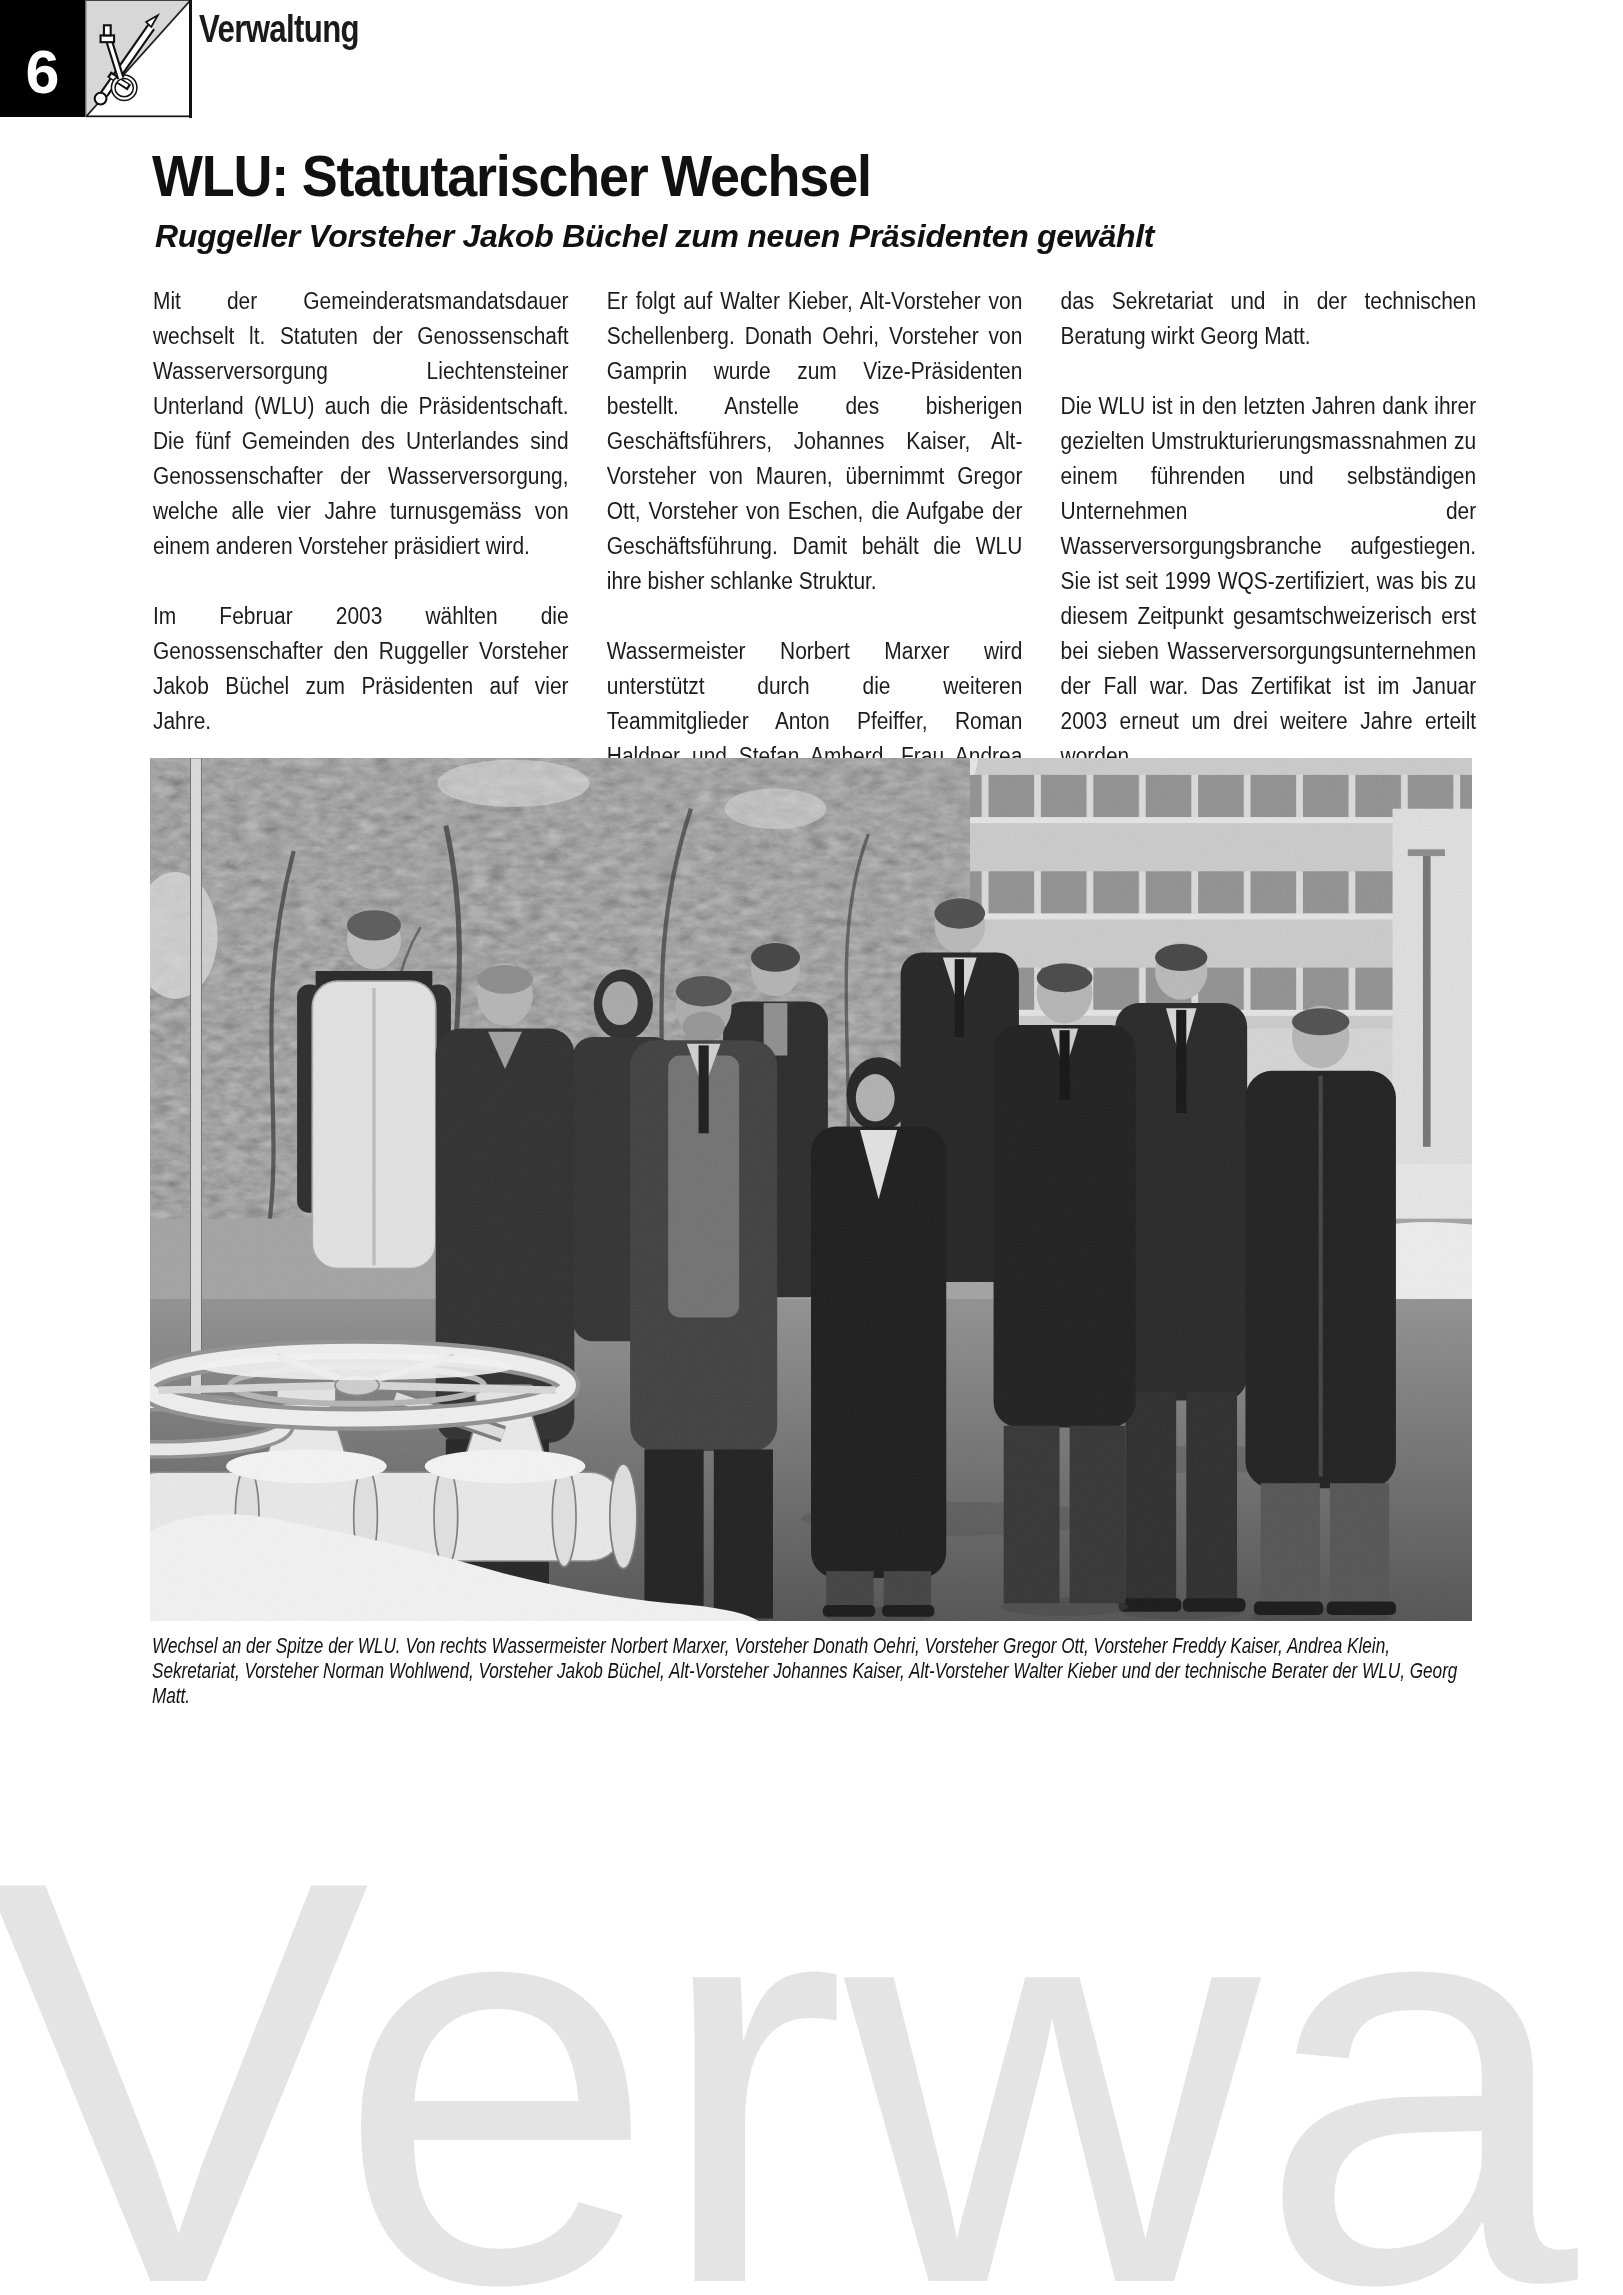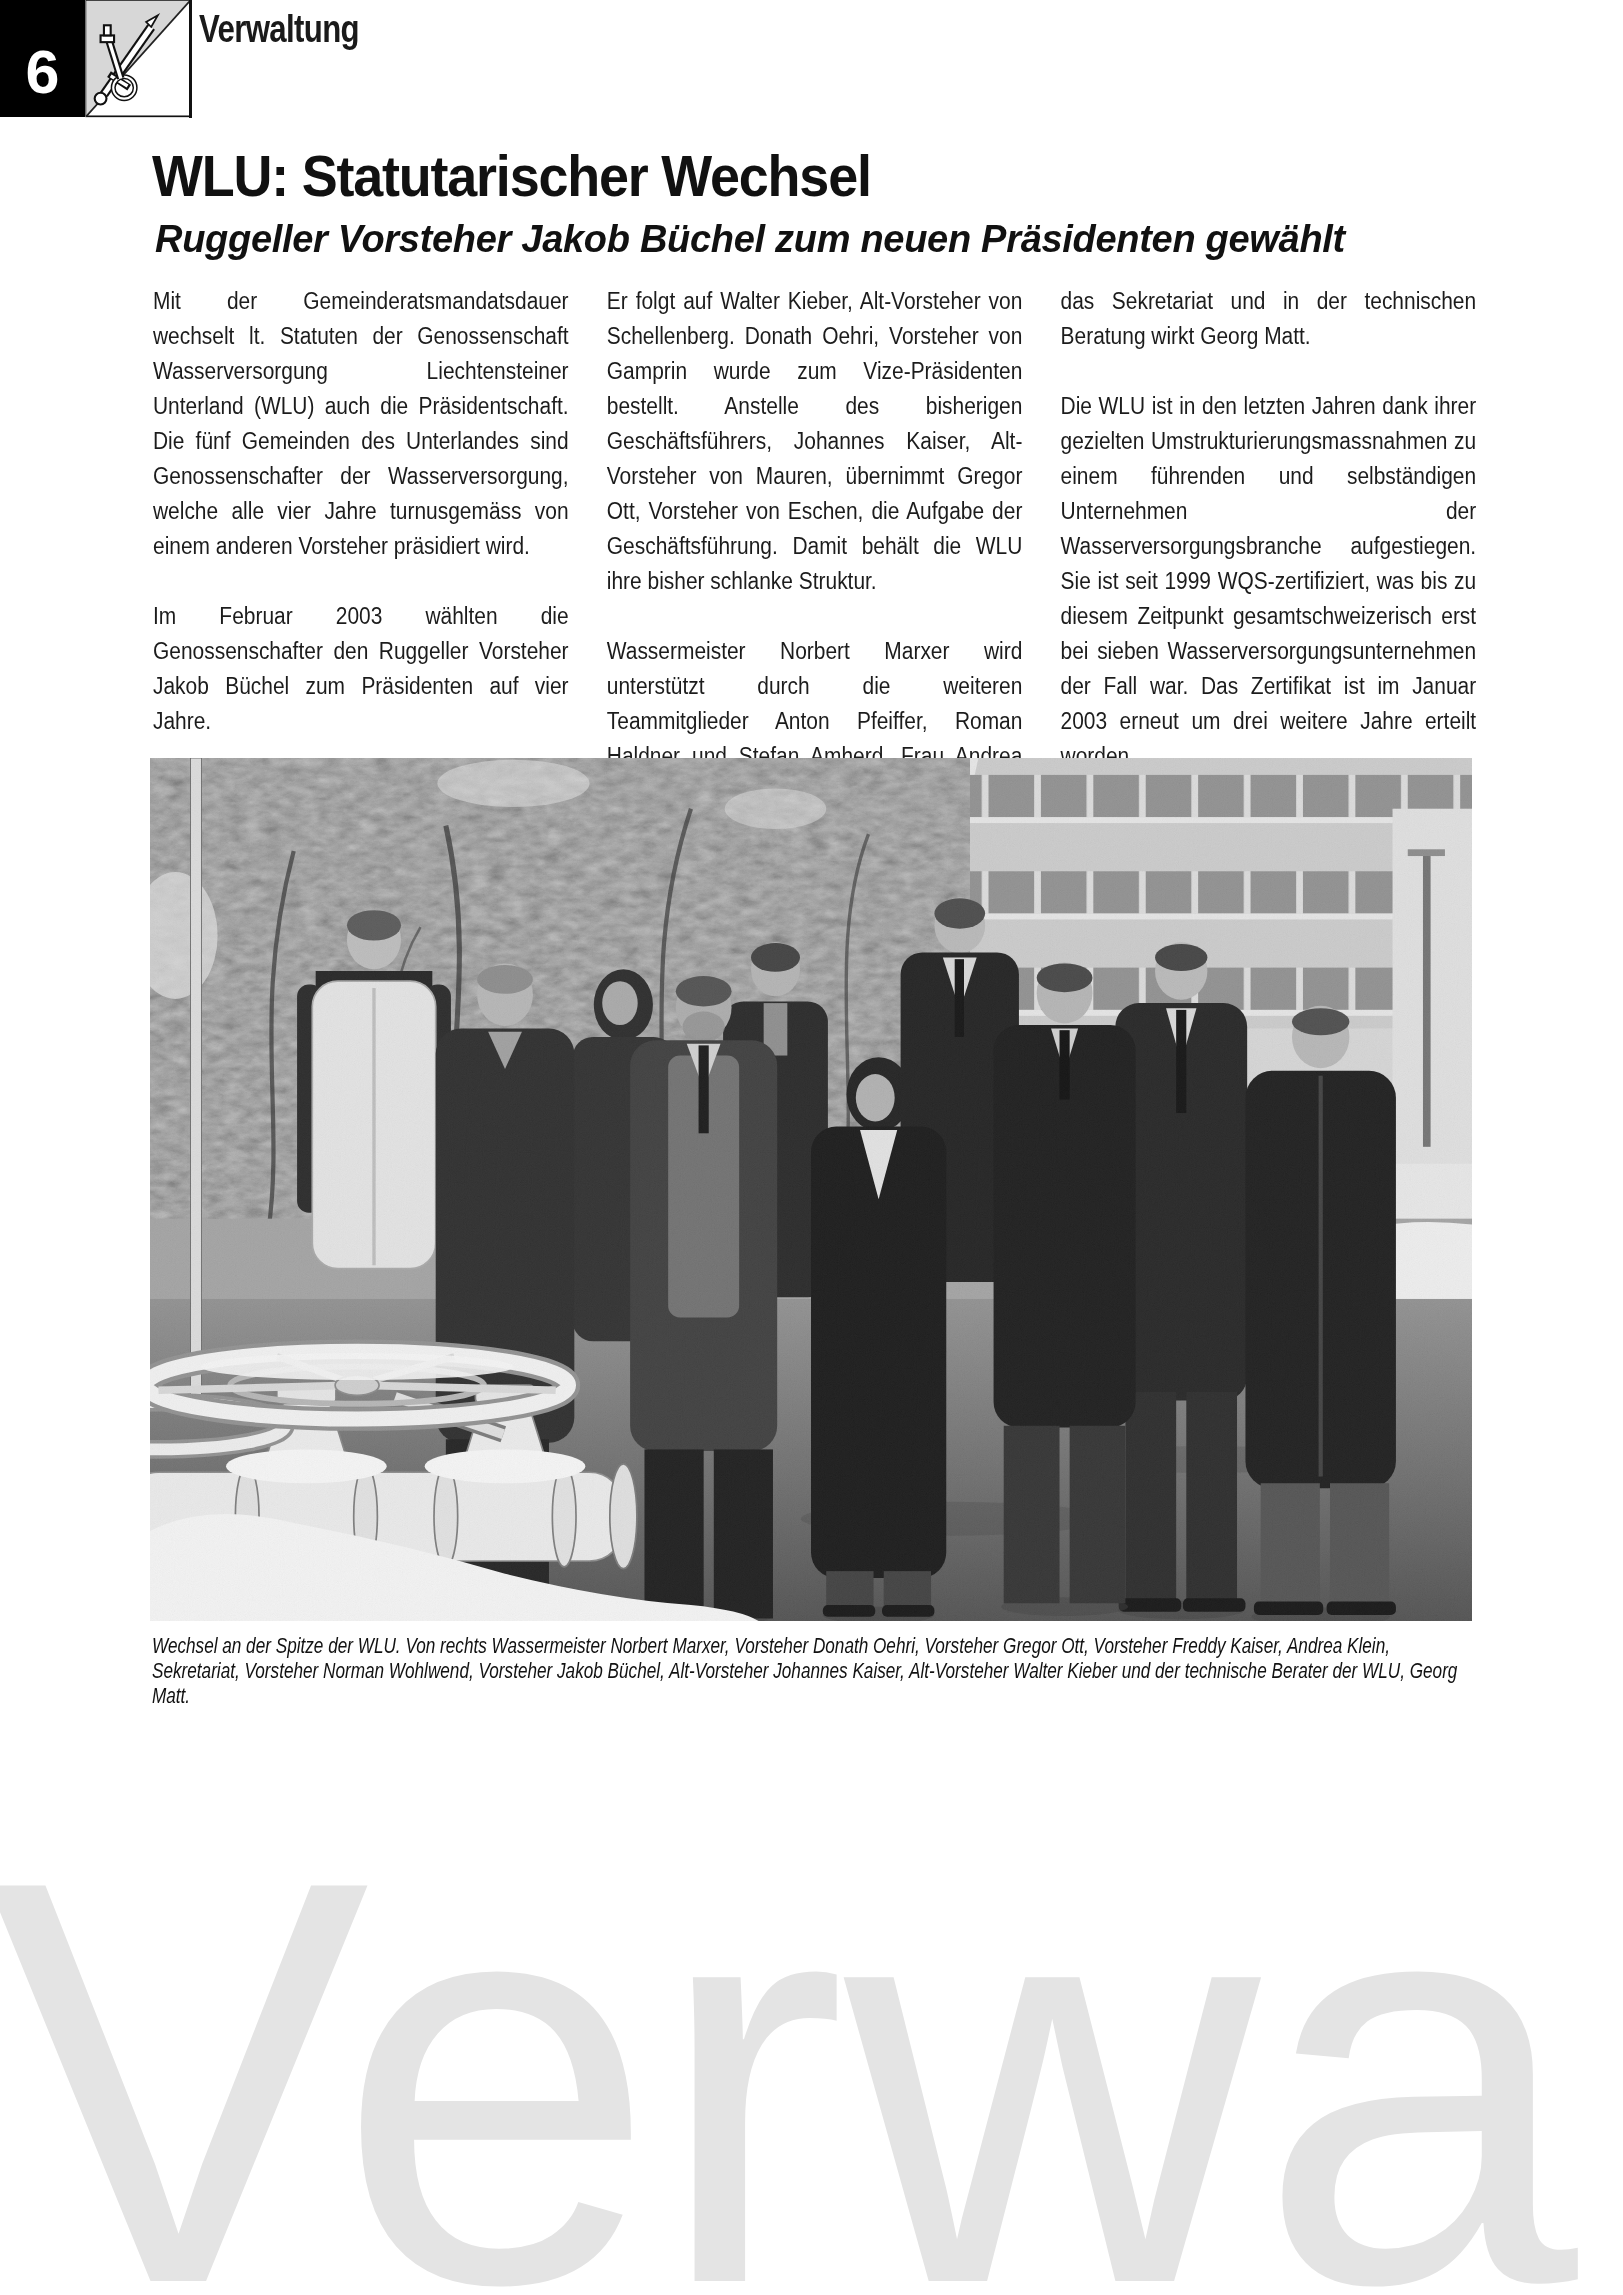--- a/index.html
+++ b/index.html
@@ -11,21 +11,21 @@
         color:#fff;display:flex;align-items:flex-end;justify-content:center;
         font-size:61px;font-weight:bold;padding-bottom:10px;box-sizing:border-box;}
   .emblem-box{position:absolute;left:85px;top:0;width:107px;height:118px;}
   .header-vrule{position:absolute;left:189px;top:0;width:2.5px;height:118px;background:#111;}
   .section-title{position:absolute;left:199px;top:6.8px;font-size:39px;font-weight:bold;
         letter-spacing:-0.8px;transform:scaleX(.8);transform-origin:left top;white-space:nowrap;}
 
   
   .headline{position:absolute;left:152px;top:142px;font-size:58px;font-weight:bold;
         letter-spacing:-1.3px;transform:scaleX(.93);transform-origin:left top;white-space:nowrap;color:#111;}
-  .subhead{position:absolute;left:155px;top:218px;font-size:38px;font-weight:bold;font-style:italic;
+  .subhead{position:absolute;left:155px;top:218px;font-size:32px;font-weight:bold;font-style:italic;
         letter-spacing:-0.3px;white-space:nowrap;color:#111;text-align:right;}
 
   
   .columns{position:absolute;left:153px;top:284px;width:1454px;display:flex;gap:42px;
         transform:scaleX(.91);transform-origin:left top;}
   .col{width:457px;font-size:23px;line-height:35px;text-align:justify;color:#1c1c1c;}
   .col p{margin:0;}
   .col p + p{margin-top:35px;}
 
   

